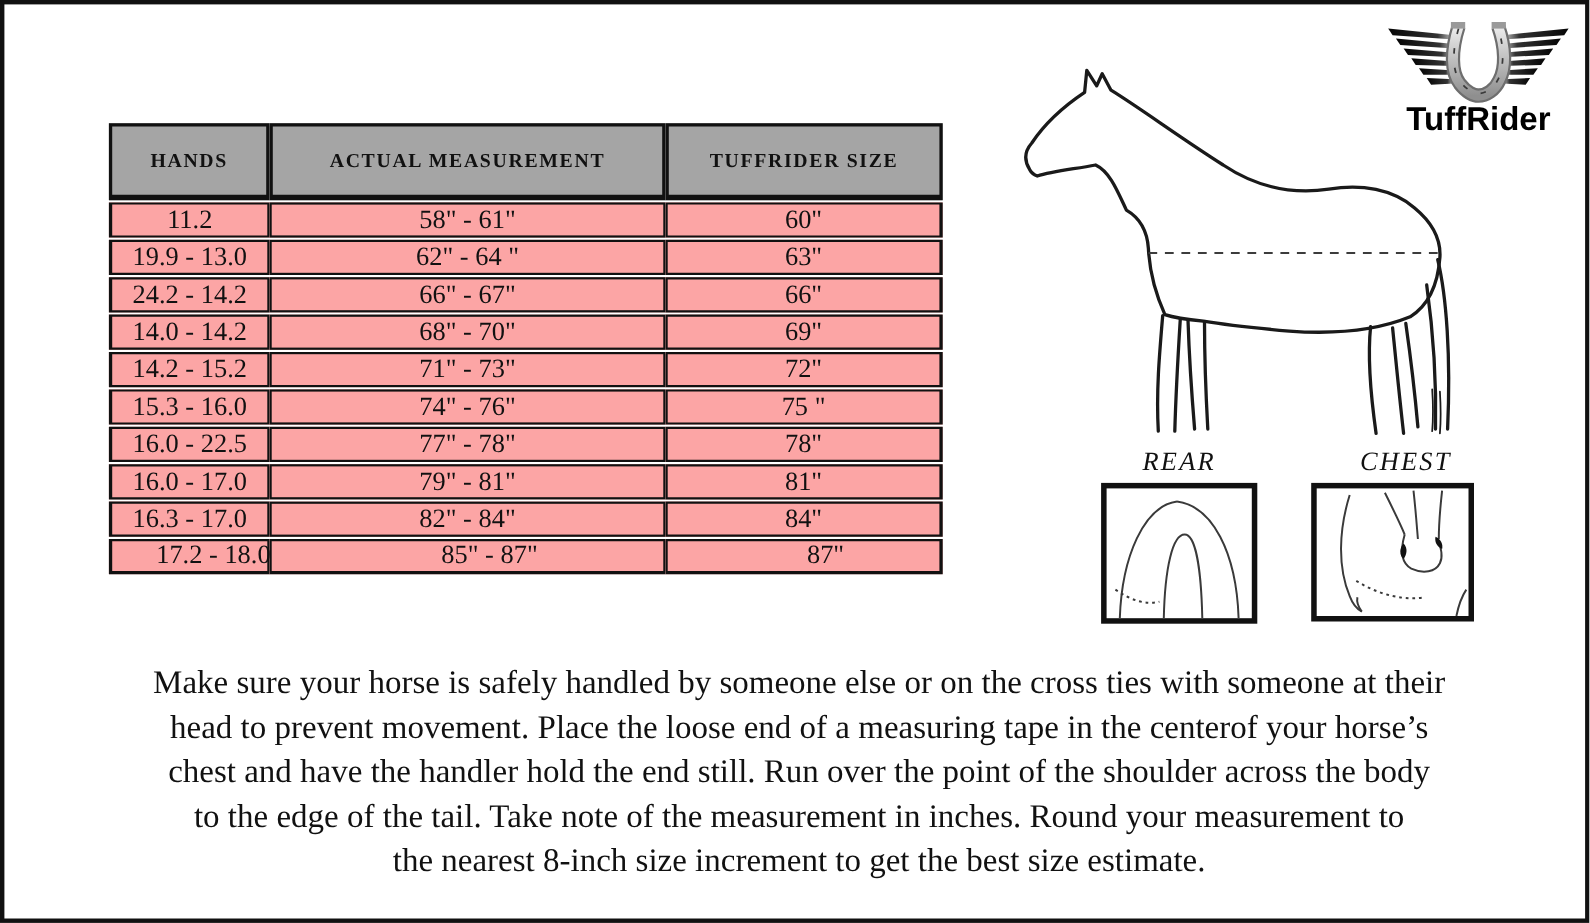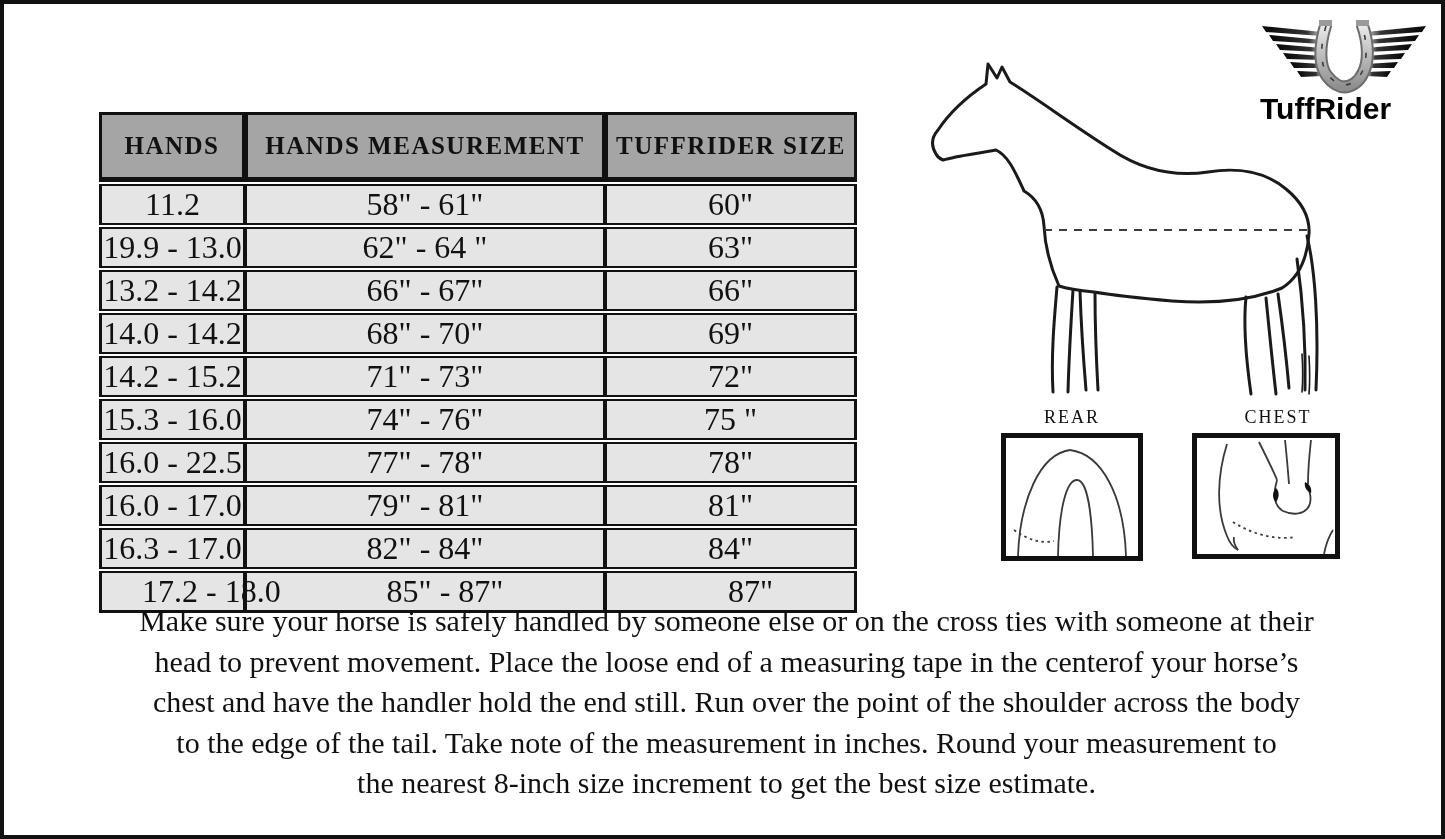--- a/index.html
+++ b/index.html
@@ -26,53 +26,53 @@
     width:758px;
     border-collapse:separate;
     border-spacing:0 2px;
     table-layout:fixed;
   }
   .size-table th{
     background:var(--header_bg);
     border:3px solid var(--border);
     border-bottom-width:5px;
     height:70px;
-    font-size:25px;font-weight:bold;
+    font-size:18px;font-weight:bold;
     letter-spacing:1.5px;
     vertical-align:middle;
     font-family:"Liberation Serif", serif;
   }
   .size-table td{
-    background:#e5e5e5;
+    background:#fca5a5;
     border:2px solid var(--border);
     height:32px;
-    font-size:32px;
+    font-size:24px;
     text-align:center;vertical-align:middle;
     white-space:pre;
   }
   .size-table th:first-child, .size-table td:first-child{border-left-width:3px;}
   .size-table th:last-child,  .size-table td:last-child{border-right-width:3px;}
   .size-table tr:last-child td{border-bottom-width:3px;padding-left:40px;}
 
   
-  .logo{position:absolute;left:1256px;top:12px;width:168px;height:110px;text-align:left;}
+  .logo{position:absolute;left:1256px;top:12px;width:168px;height:110px;text-align:center;}
   .logo svg{display:block;}
   .logo-text{
     font-family:"Liberation Sans", sans-serif;
     font-weight:bold;font-size:30px;line-height:30px;
     color:#000;letter-spacing:0px;margin-top:-2px;
   }
 
   
   .horse-wrap{position:absolute;left:912px;top:50px;width:422px;height:352px;}
 
   
   .fig{position:absolute;text-align:center;}
   .fig-caption{
-    font-size:18px;letter-spacing:2px;
+    font-style:italic;font-size:24px;letter-spacing:2px;
     margin-bottom:5px;font-family:"Liberation Serif", serif;
   }
   .fig-box{
     border:5px solid var(--border);
     background:#fff;
   }
   .fig-rear{left:997px;top:403px;width:142px;}
   .fig-rear .fig-box{width:142px;height:128px;}
   .fig-chest{left:1188px;top:403px;width:172px;}
   .fig-chest .fig-box{width:148px;height:126px;}
@@ -95,37 +95,37 @@
 
   <table class="size-table">
     <colgroup>
         <col style="width:146px">
         <col style="width:360px">
         <col style="width:252px">
       </colgroup>
     <thead>
       <tr>
         <th>HANDS</th>
-        <th>HANDS MEASUREMENT</th>
+        <th>ACTUAL MEASUREMENT</th>
         <th>TUFFRIDER SIZE</th>
       </tr>
     </thead>
     <tbody>
       <tr>
           <td>11.2</td>
           <td>58" - 61"</td>
           <td>60"</td>
         </tr>
       <tr>
           <td>19.9 - 13.0</td>
           <td>62" - 64 "</td>
           <td>63"</td>
         </tr>
       <tr>
-          <td>13.2 - 14.2</td>
+          <td>24.2 - 14.2</td>
           <td>66" - 67"</td>
           <td>66"</td>
         </tr>
       <tr>
           <td>14.0 - 14.2</td>
           <td>68" - 70"</td>
           <td>69"</td>
         </tr>
       <tr>
           <td>14.2 - 15.2</td>

